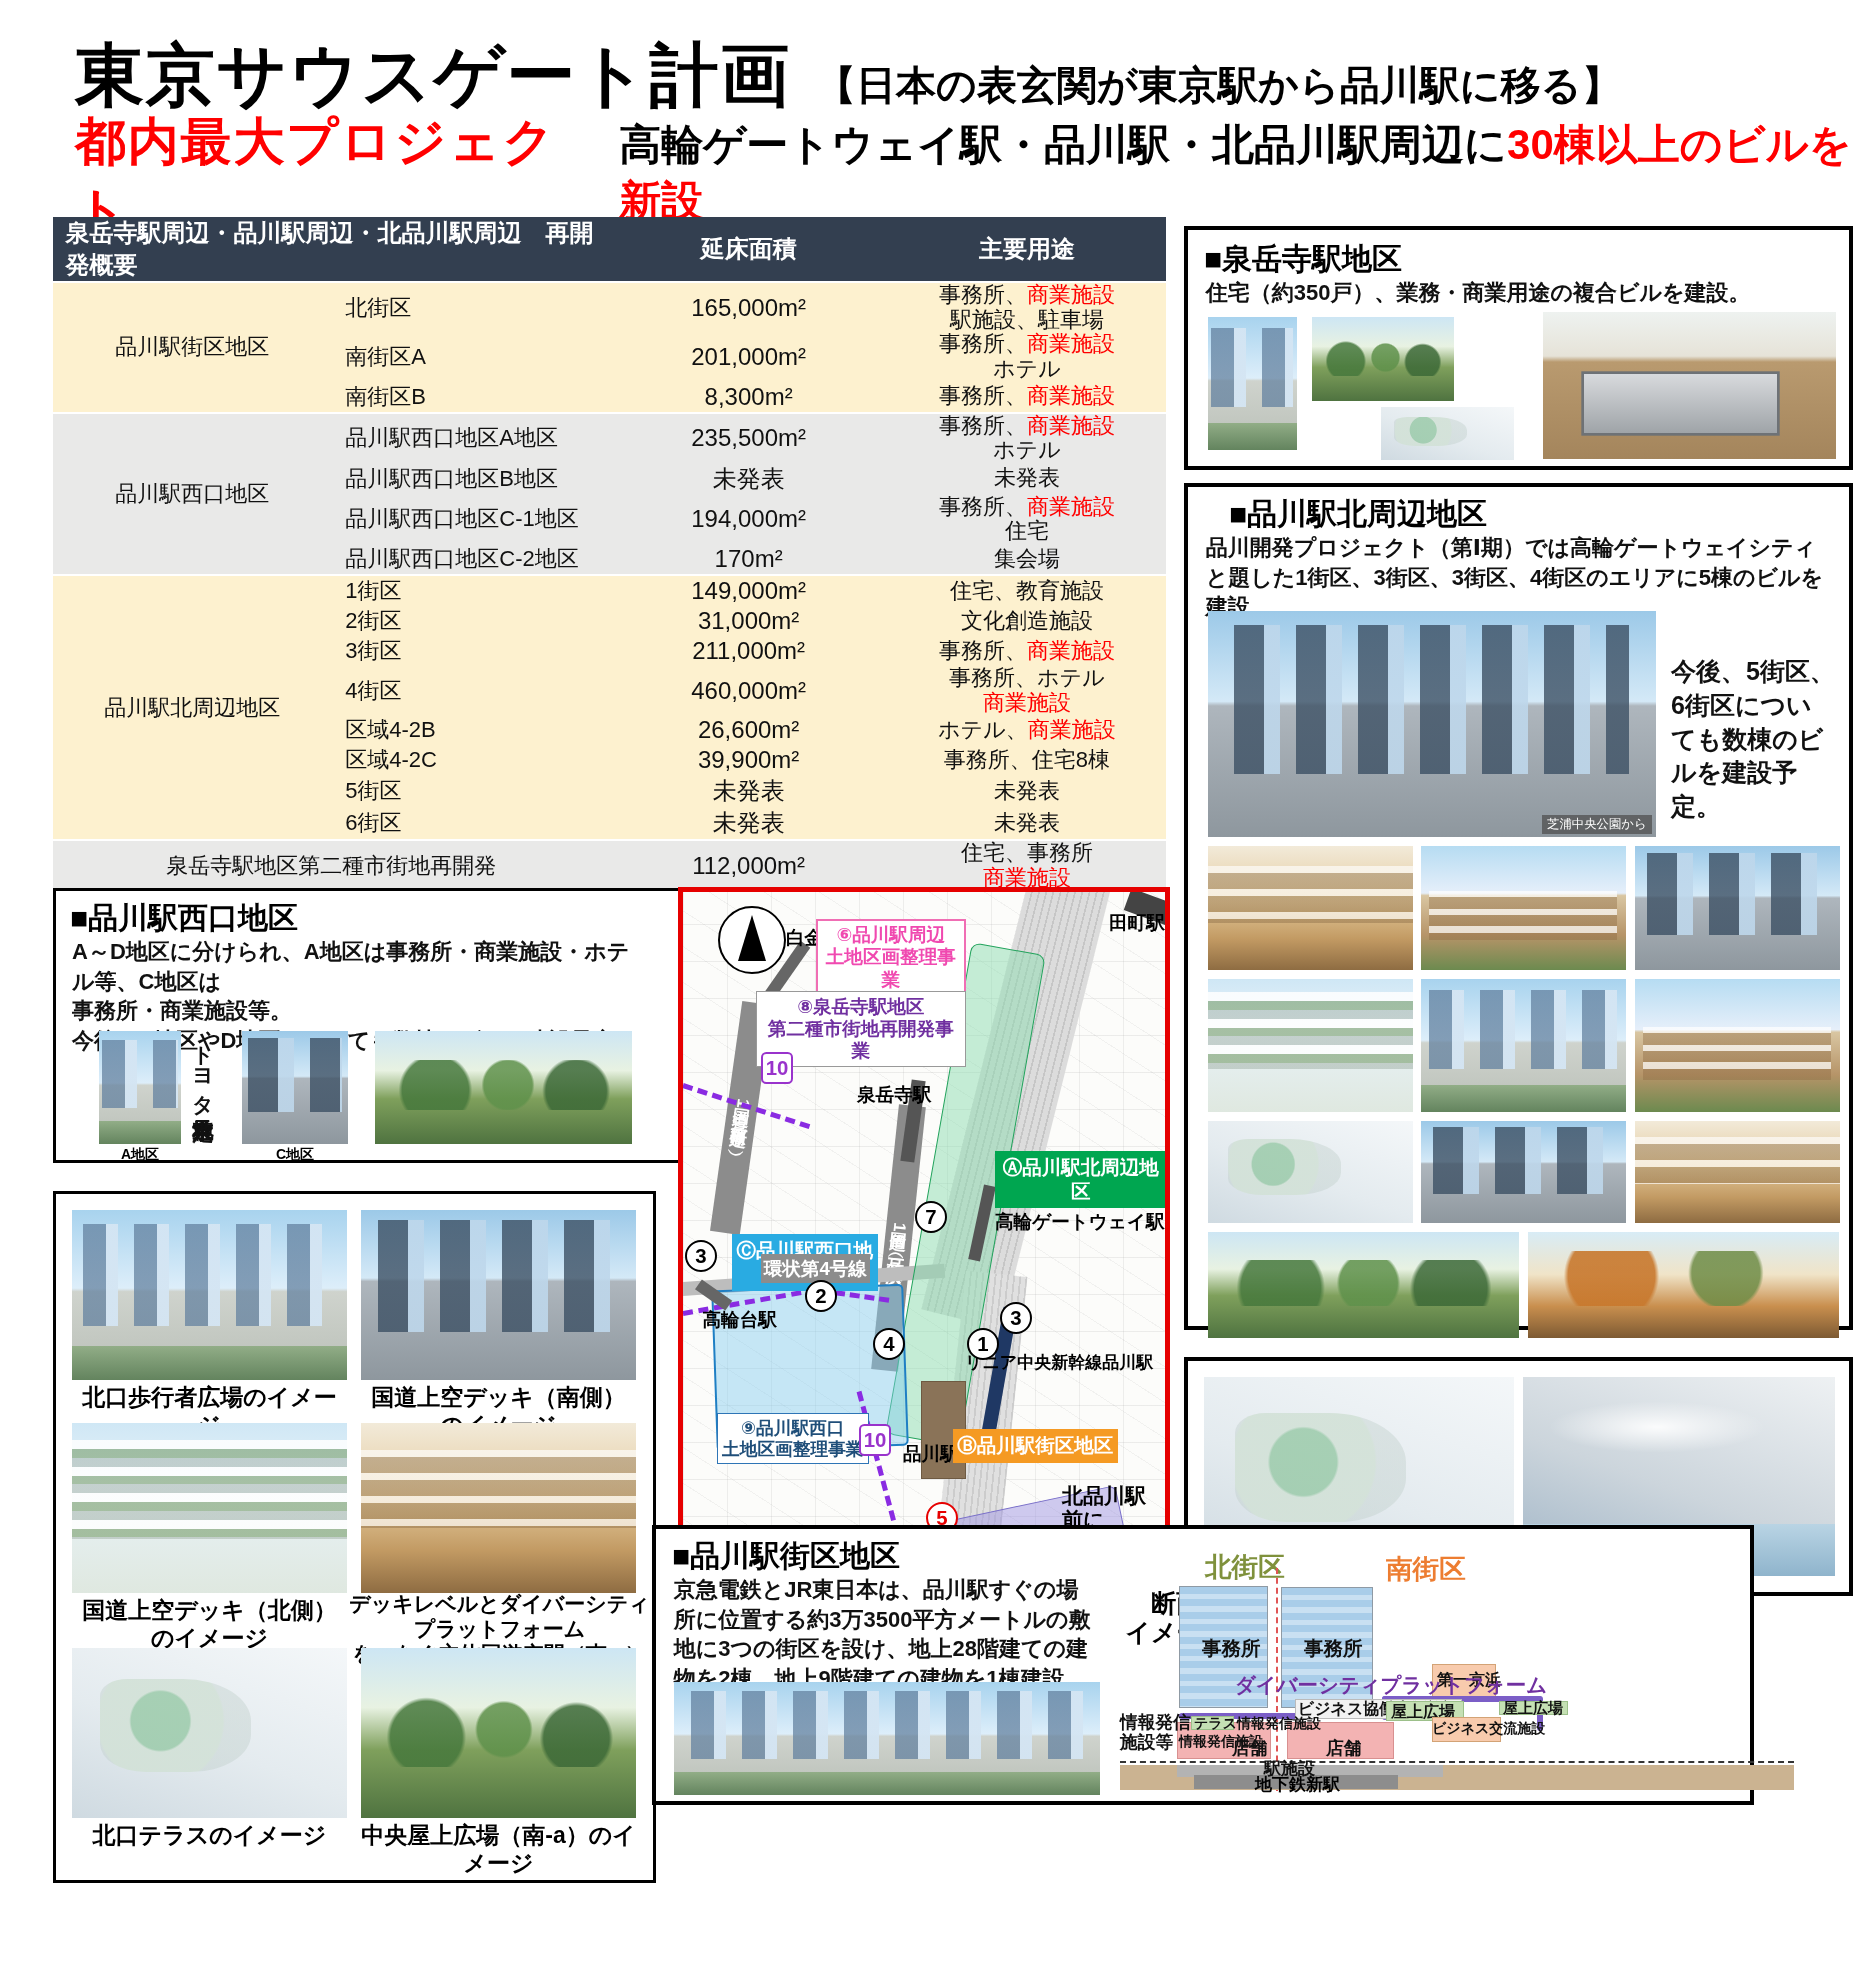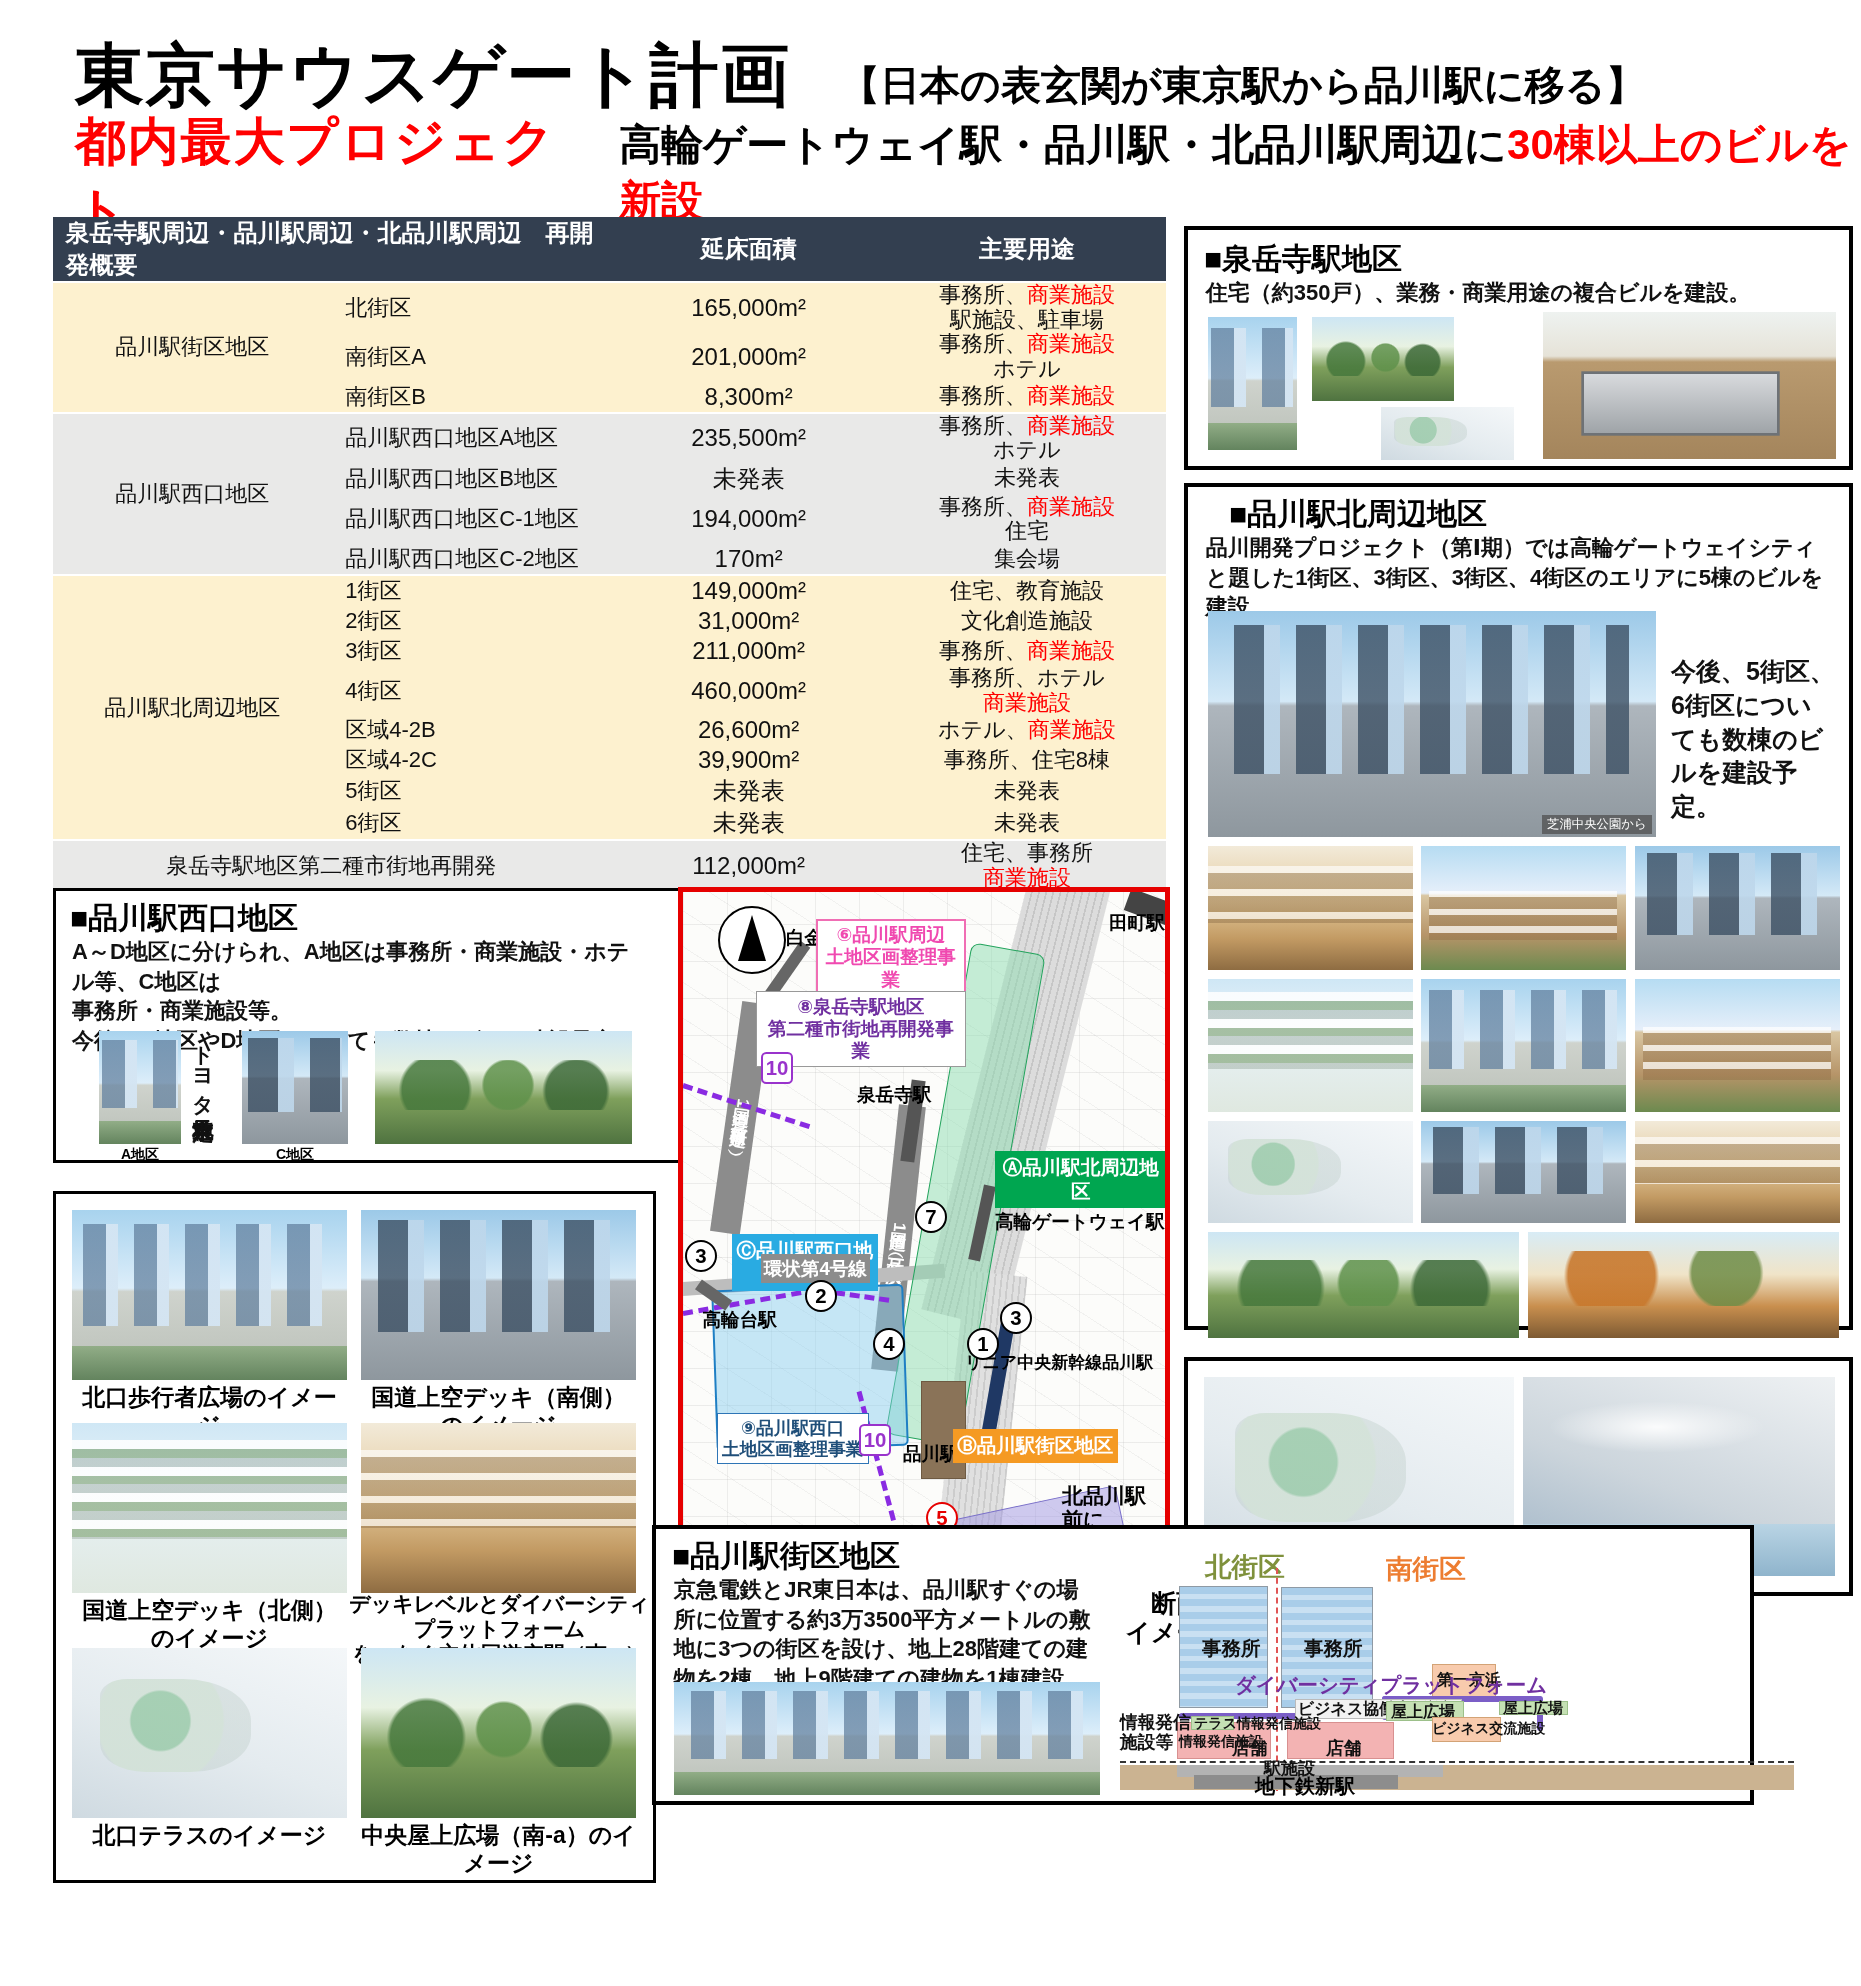--- a/index.html
+++ b/index.html
@@ -4,21 +4,21 @@
 <style>
   html,body{margin:0;padding:0;background:#fff;}
   .page{position:relative;width:1862px;height:1986px;background:#fff;overflow:hidden;
         font-family:"Liberation Sans","DejaVu Sans",sans-serif;color:#111;}
   .abs{position:absolute;}
   .pre{white-space:pre-line;}
 
   
   .title-row{position:absolute;left:75px;top:30px;display:flex;align-items:baseline;gap:25px;}
   .main-title{font-size:69px;font-weight:900;letter-spacing:1.8px;color:#000;}
-  .bracket-title{font-size:40px;font-weight:900;color:#000;margin-left:24px;}
+  .bracket-title{font-size:40px;font-weight:900;color:#000;}
   .sub-row{position:absolute;left:75px;top:108px;display:flex;align-items:baseline;gap:39px;}
   .sub-red{font-size:51px;font-weight:900;color:#ff0000;letter-spacing:1.8px;}
   .sub-black{font-size:42px;font-weight:900;color:#000;}
   .sub-black .hl{color:#ff0000;}
 
   
   .retable{position:absolute;left:53px;top:217px;width:1113px;border-collapse:collapse;table-layout:fixed;}
   .retable th{background:#333f50;color:#fff;font-size:24px;font-weight:bold;height:41px;padding:0;}
   .retable th.h-left{text-align:left;padding-left:12.4px;}
   .retable td{font-size:22px;padding:0 3.5px;vertical-align:middle;}
@@ -409,18 +409,18 @@
       <div class="t" style="left:206px;top:186px;font-size:17.7px;">店舗</div>
 
       <div class="t pre" style="left:0px;top:160px;font-size:17.7px;">情報発信
 施設等</div>
 
       <div class="abs" style="left:0px;top:209px;width:674px;border-top:2.7px dashed #333;"></div>
       <div class="abs" style="left:0px;top:213px;width:674px;height:25px;background:#cbb391;"></div>
       <div class="abs" style="left:57px;top:213px;width:266px;height:12.4px;background:#b3b3b3;"></div>
       <div class="abs" style="left:74px;top:223px;width:204px;height:14px;background:#8d8d8d;"></div>
       <div class="t" style="left:144px;top:207px;font-size:17px;">駅施設</div>
-      <div class="t" style="left:135px;top:223px;font-size:20px;color:#000;">地下鉄新駅</div>
+      <div class="t" style="left:135px;top:223px;font-size:17px;color:#000;">地下鉄新駅</div>
     </div>
   </div>
 
 </div>
 
 
 </body></html>

